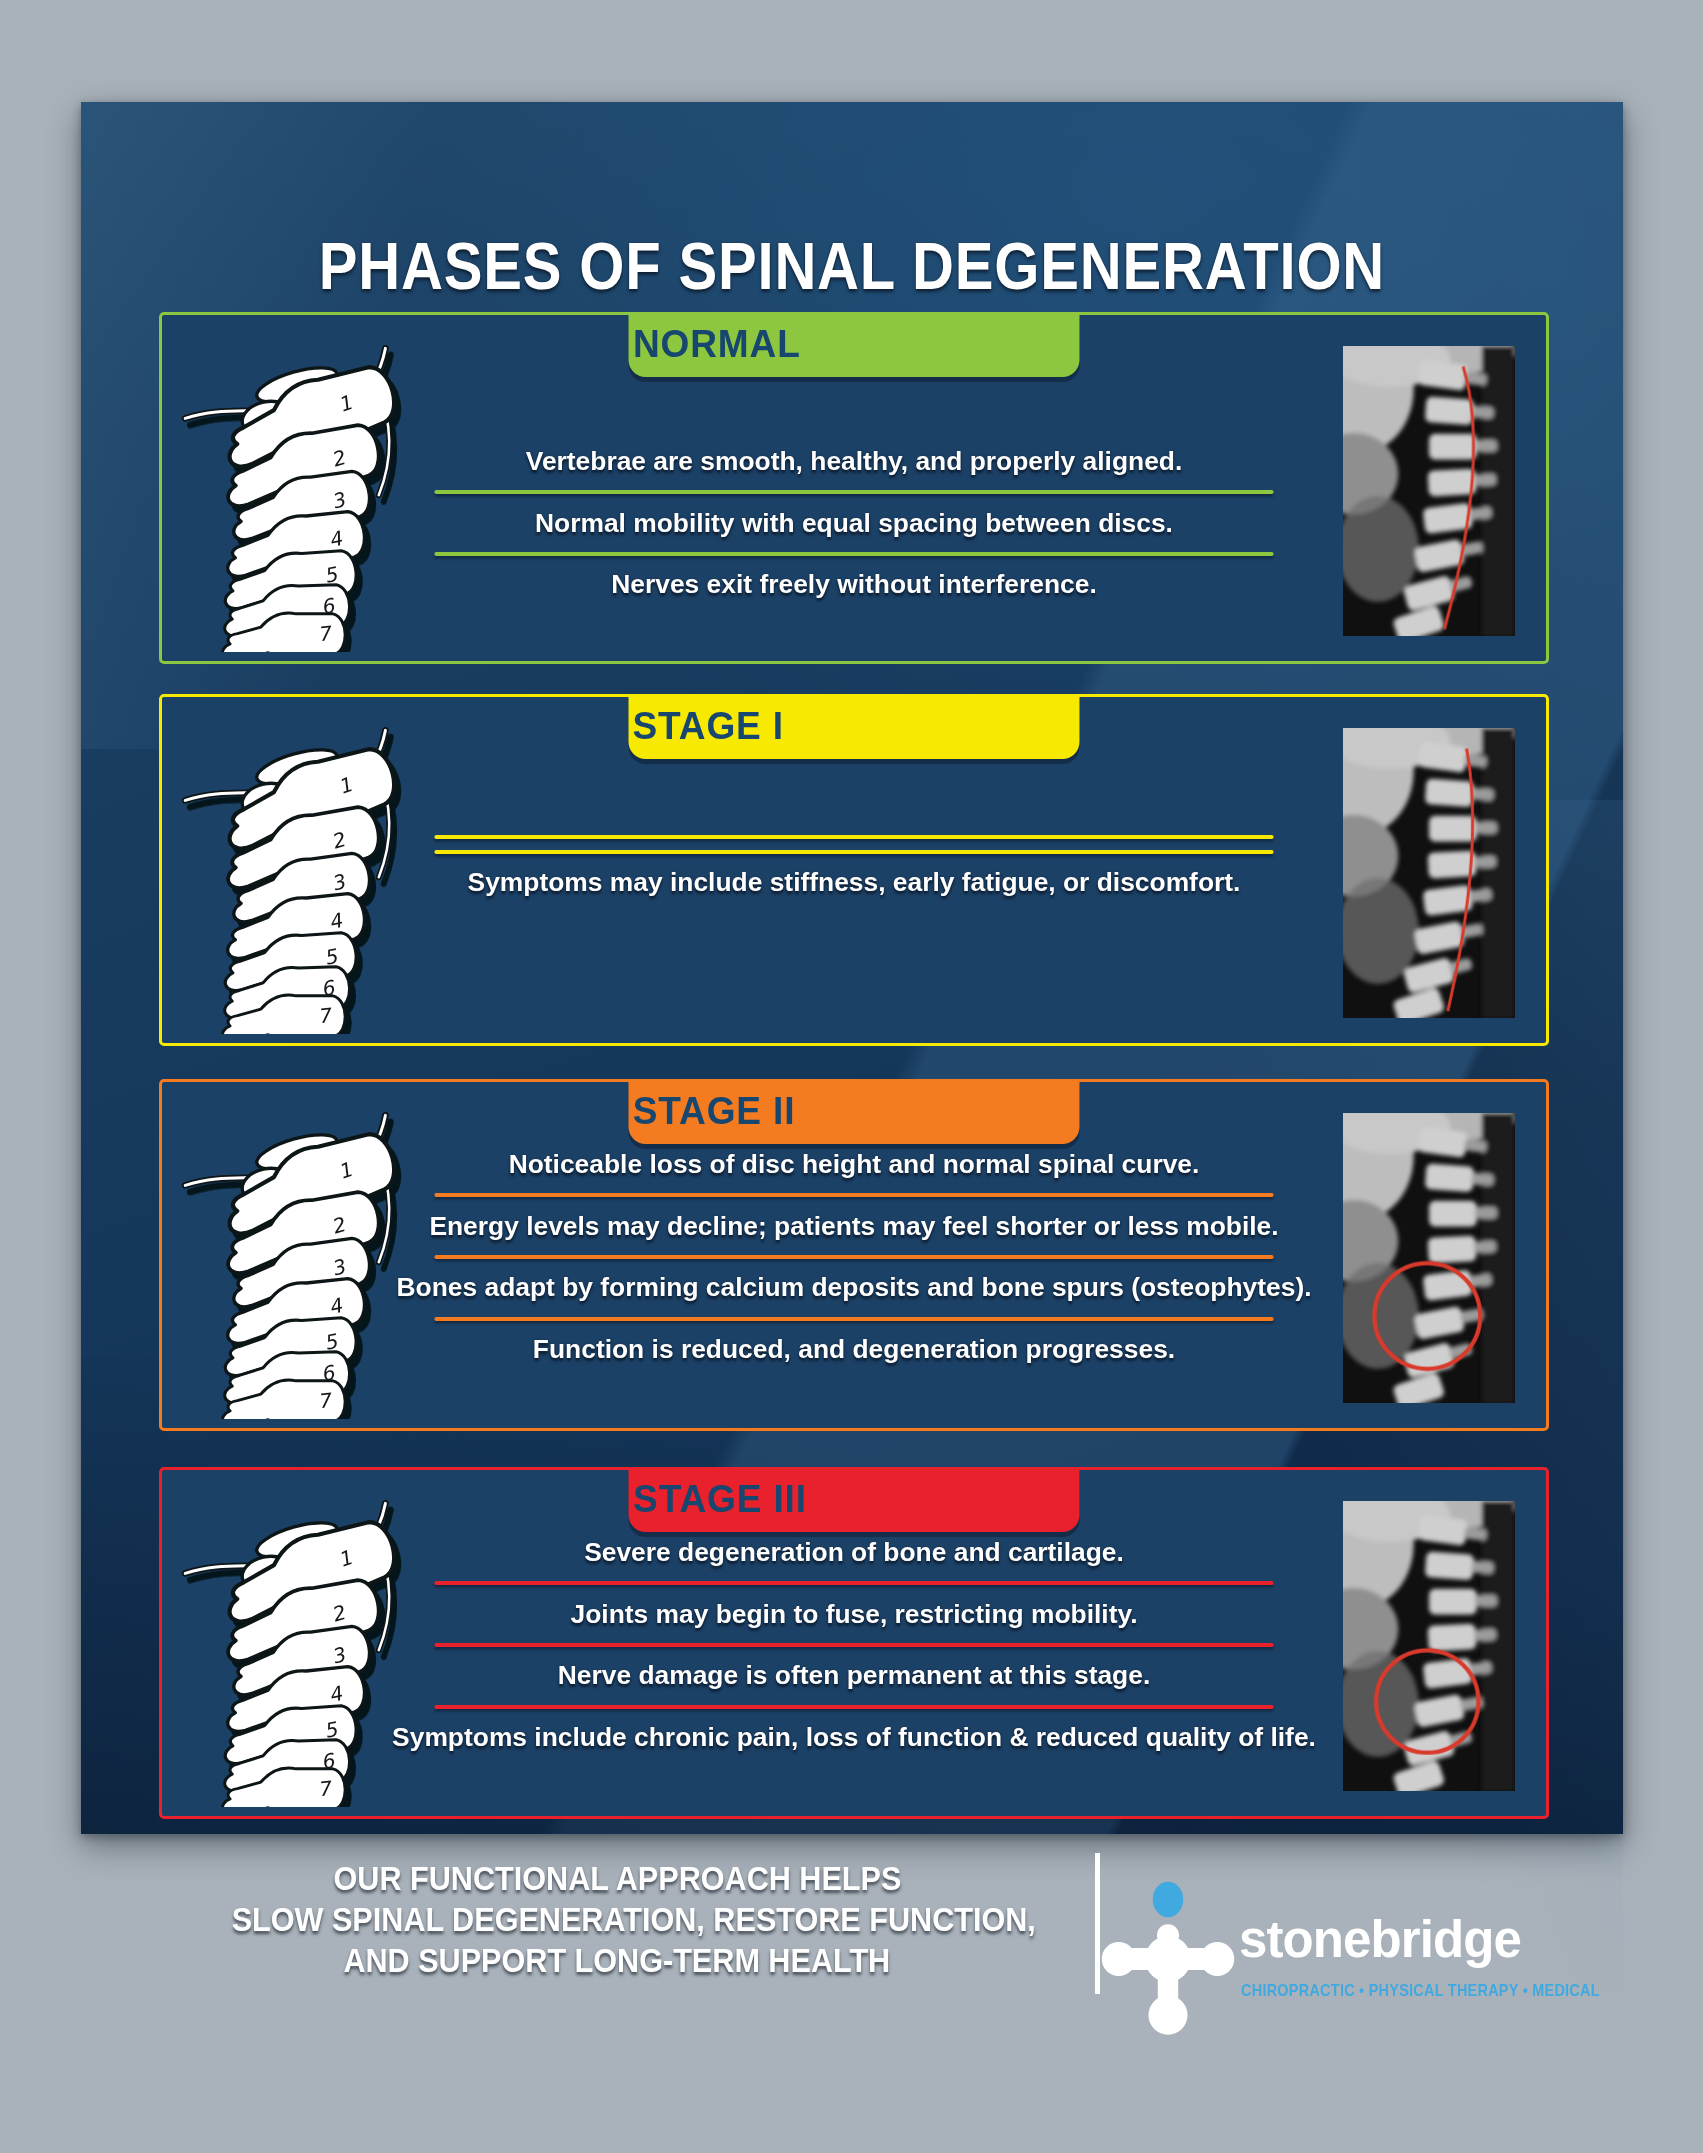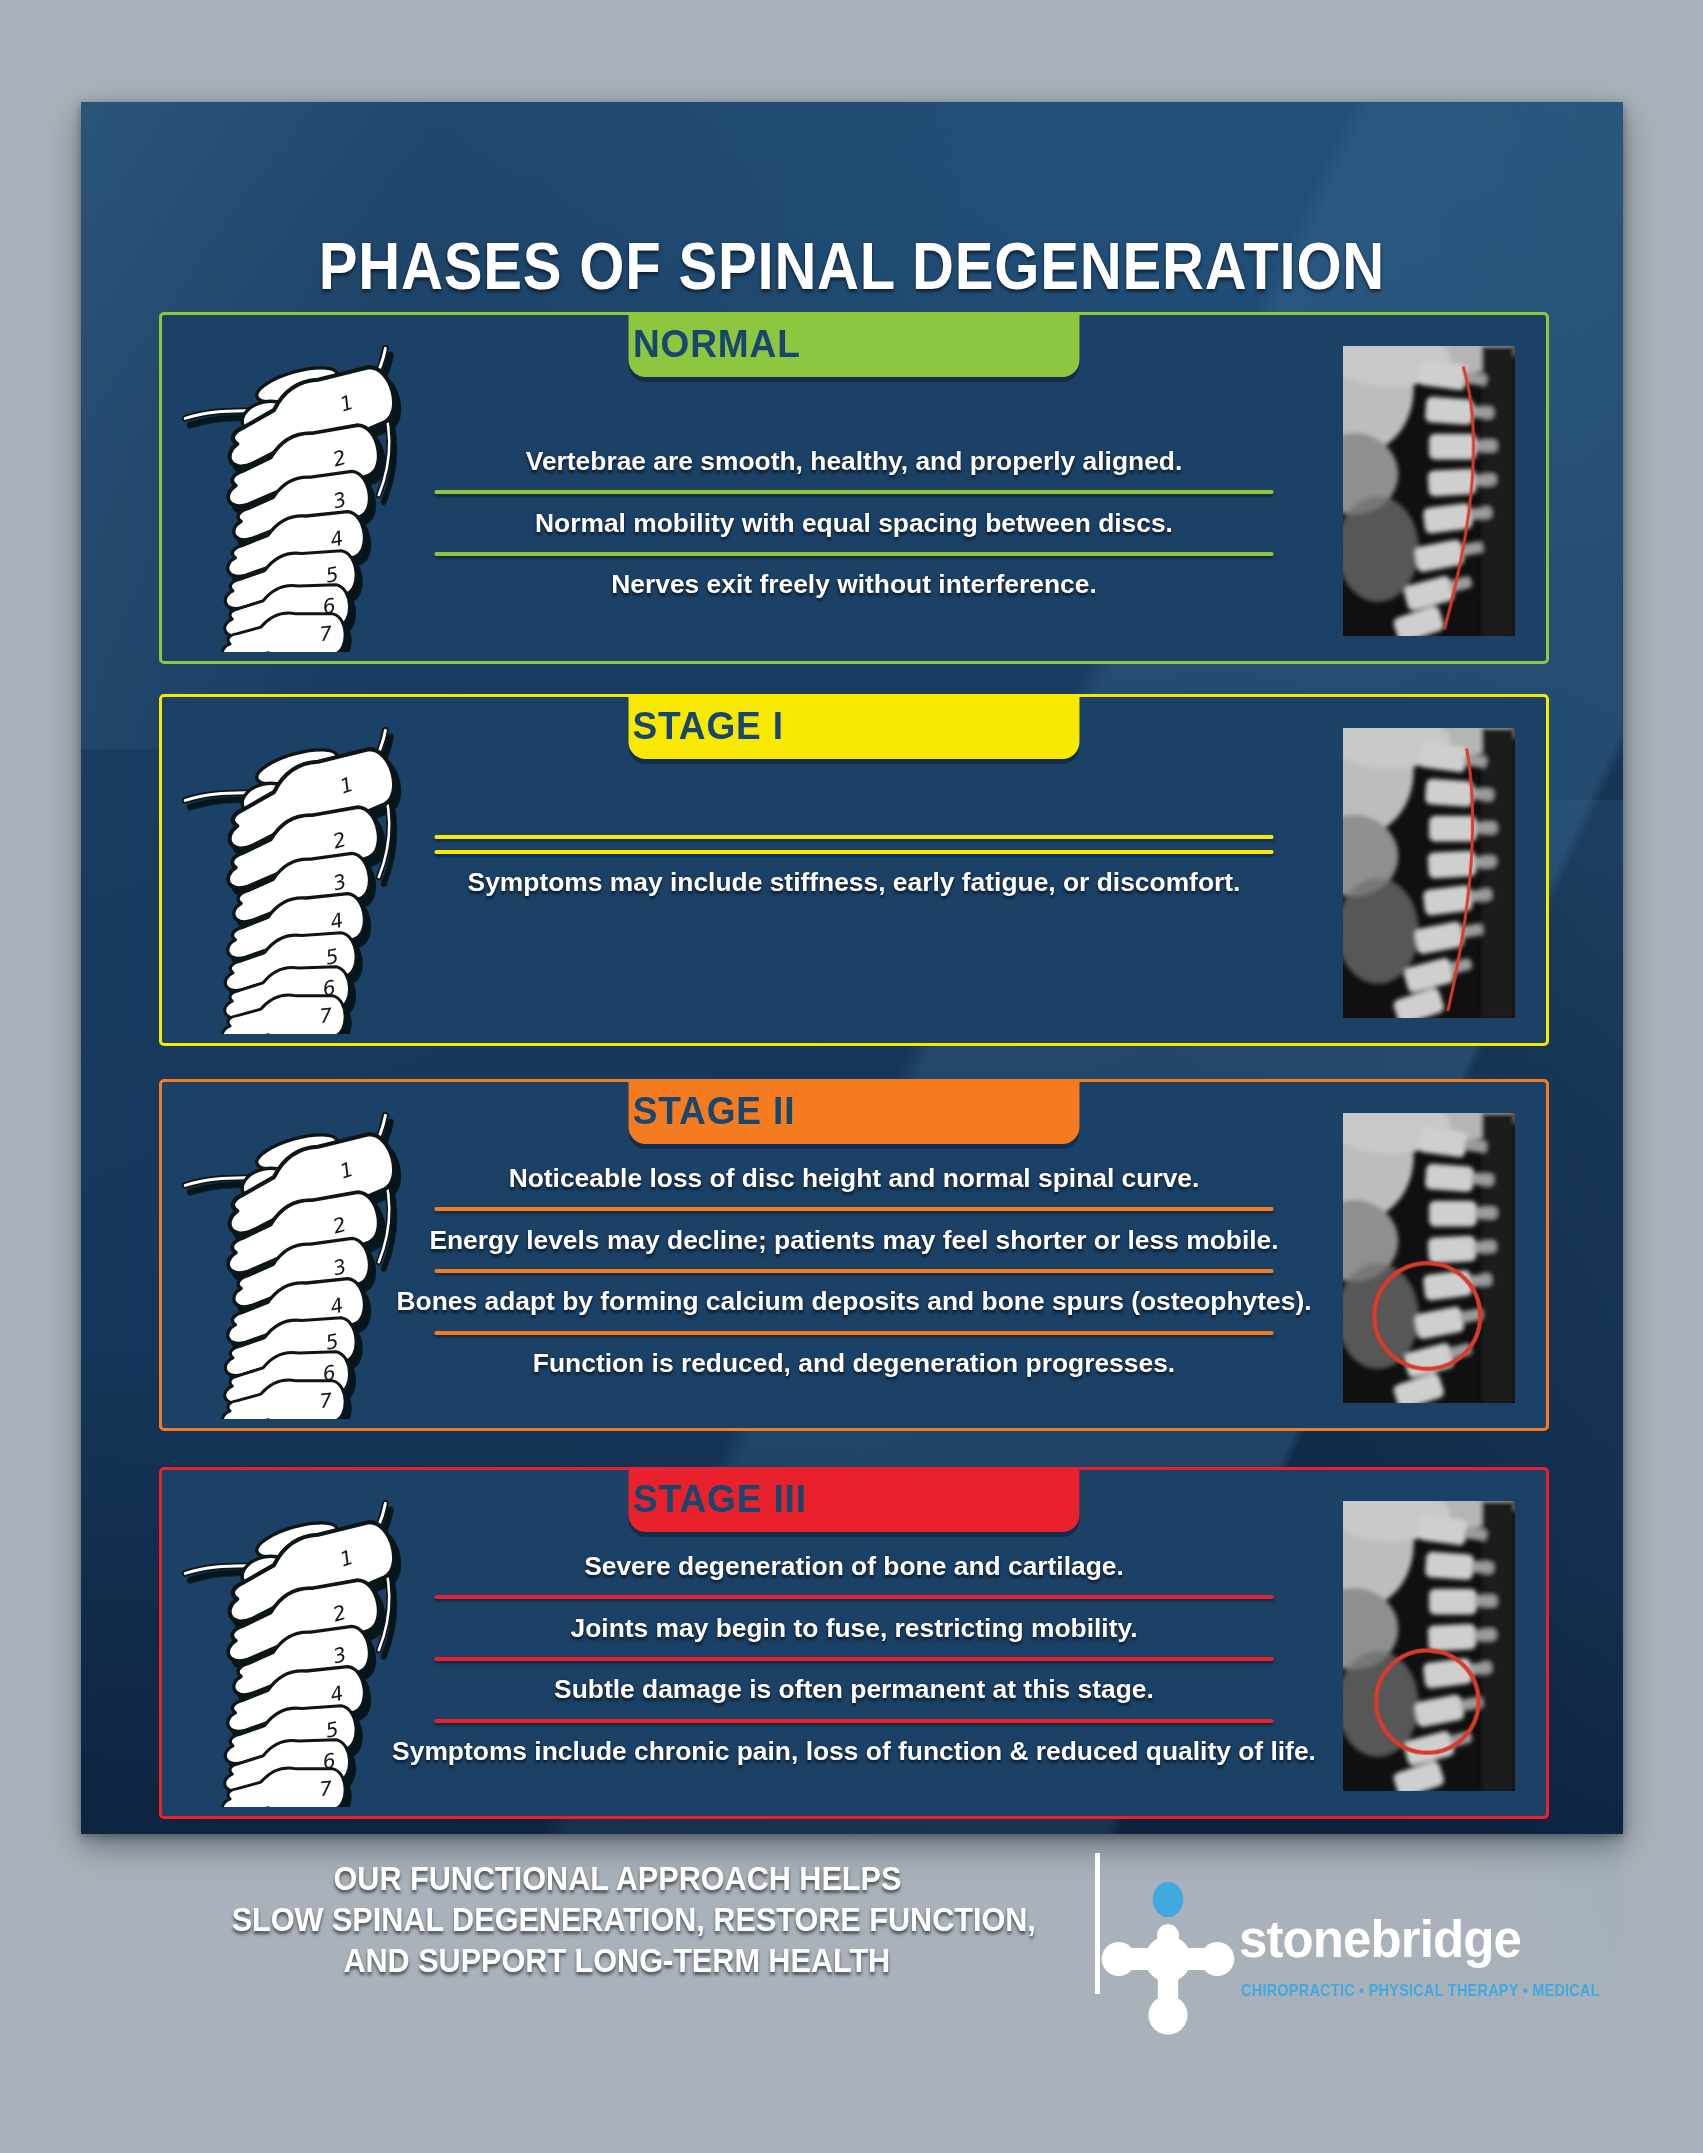--- a/index.html
+++ b/index.html
@@ -57,21 +57,21 @@
   }
 
   .spine{position:absolute;left:6.8px;top:20.4px;width:256px;height:317px;}
   .xray{position:absolute;right:31px;top:31px;width:172px;height:290px;background:#101010;}
 
   .lines{
     position:absolute;left:50%;transform:translateX(-50%);
     width:1329px;text-align:center;
   }
   .lines-3{top:128px}
-  .lines-4{top:78px}
+  .lines-4{top:64px}
   .fact{
     margin:0;color:#fff;font-size:26.4px;font-weight:bold;line-height:37px;white-space:nowrap;
     text-shadow:0 2.6px 2.6px rgba(5,12,24,.65), 0 0 1.7px rgba(5,12,24,.5);
   }
   .divider{
     width:839px;height:4.3px;margin:10.2px auto;border-radius:1.7px;
     background:var(--accent);box-shadow:0 2.6px 2.6px rgba(5,12,24,.45);
   }
 
   .footer-tagline{
@@ -257,21 +257,21 @@
       <span class="banner-label">STAGE III</span>
     </div>
     <svg class="spine" viewBox="0 0 300 380">
         <use href="#spine-art"></use>
       </svg>
     <div class="lines lines-4">
       <p class="fact">Severe degeneration of bone and cartilage.</p>
       <div class="divider"></div>
       <p class="fact">Joints may begin to fuse, restricting mobility.</p>
       <div class="divider"></div>
-      <p class="fact">Subtle damage is often permanent at this stage.</p>
+      <p class="fact">Nerve damage is often permanent at this stage.</p>
       <div class="divider"></div>
       <p class="fact">Symptoms include chronic pain, loss of function &amp; reduced quality of life.</p>
     </div>
     <svg class="xray" viewBox="0 0 200 340">
       <use href="#xray-base"></use>
       <circle cx="98" cy="235" r="60" fill="none" stroke="#d93a2c" stroke-width="5"></circle>
     </svg>
   </section>
 
   <div class="footer-tagline">

